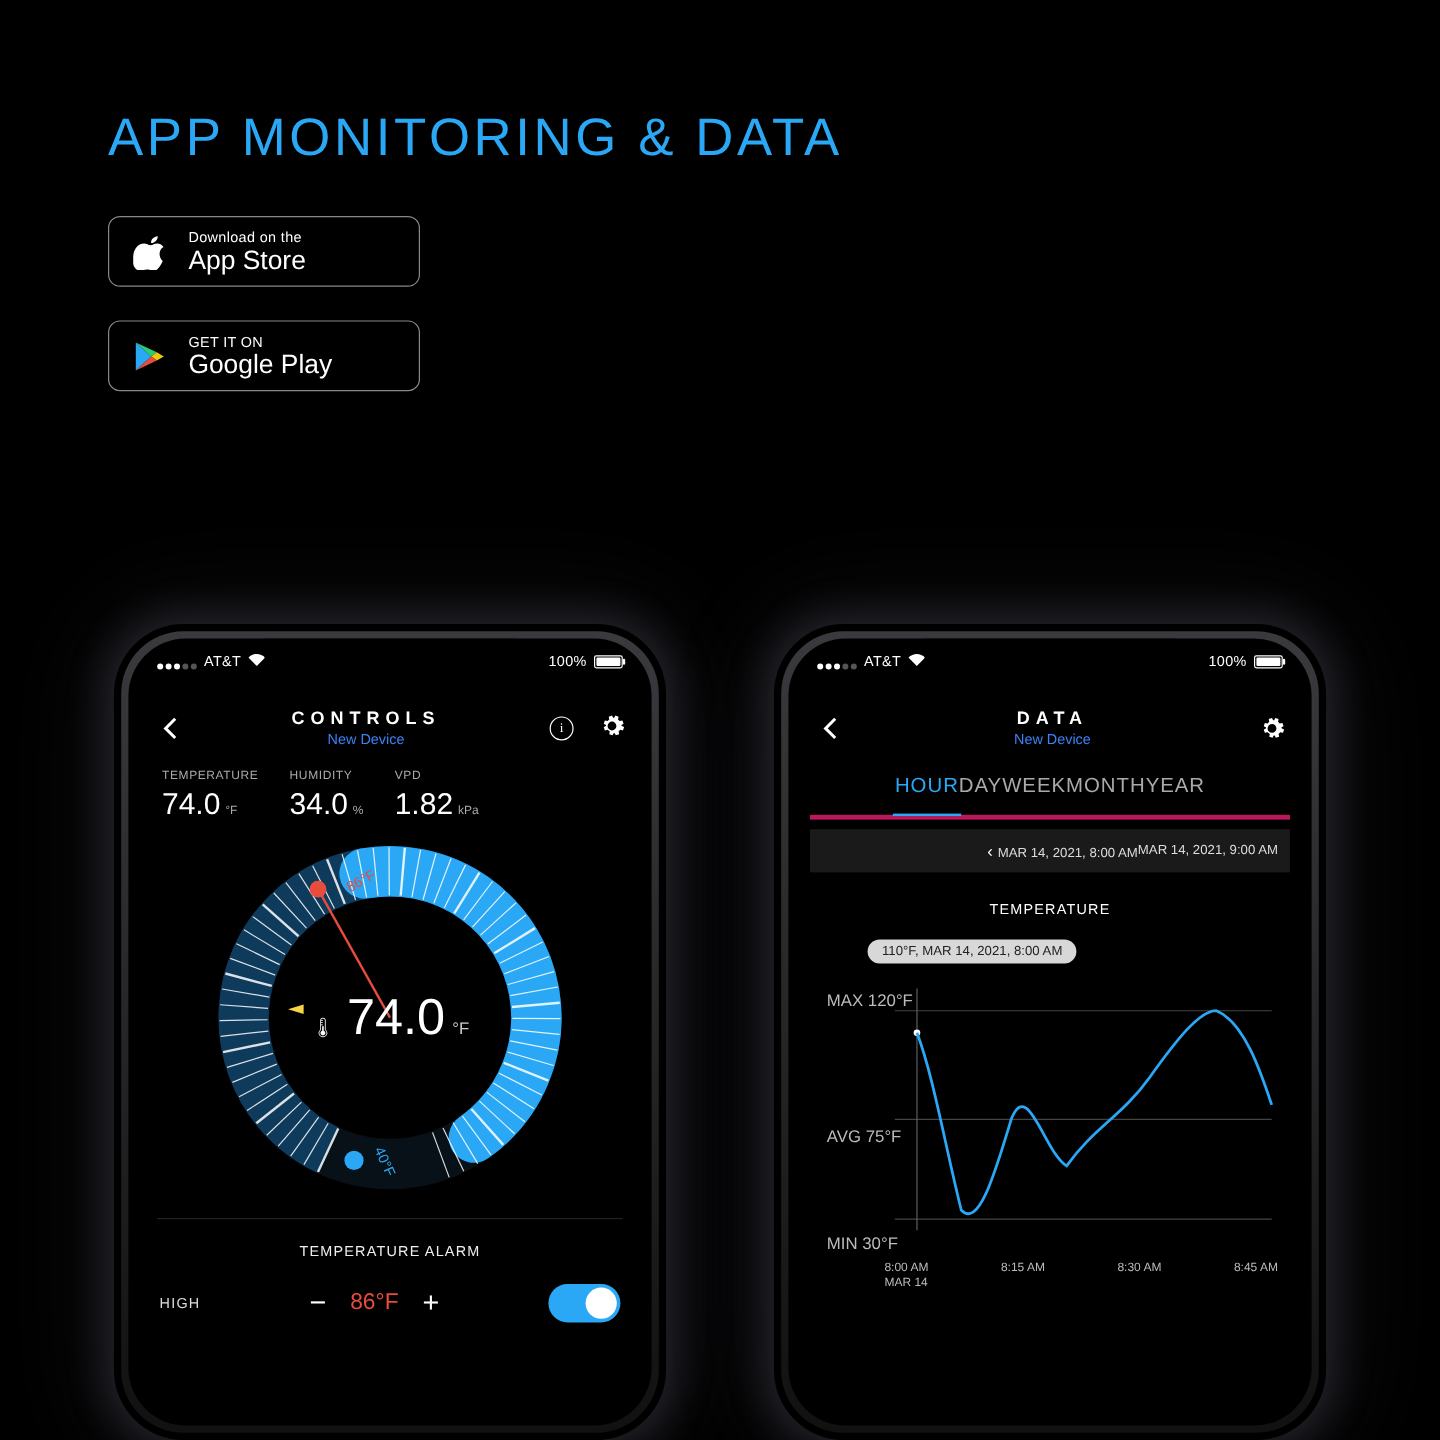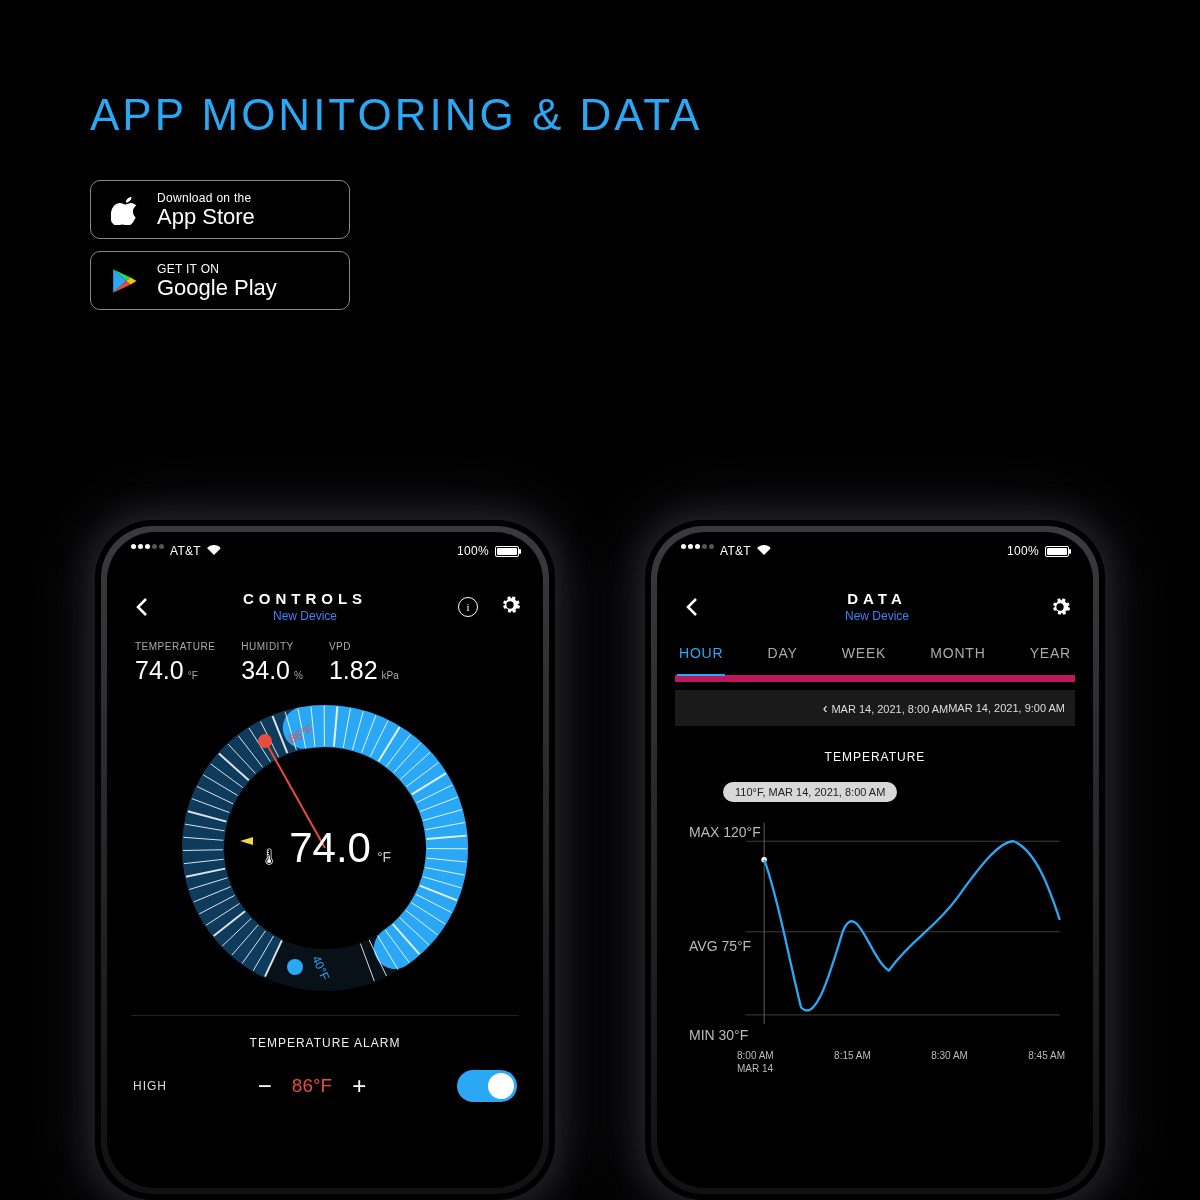--- a/index.html
+++ b/index.html
@@ -1,32 +1,32 @@
 <!DOCTYPE html>
 <html><head>
 <meta charset="utf-8">
 <style>
 *{margin:0;padding:0;box-sizing:border-box;font-family:-apple-system,Helvetica,Arial,sans-serif}
 body{background:#000;width:1200px;height:1200px;overflow:hidden;color:#fff;position:relative}
 .container{padding:90px 90px 0 90px}
 .headline{color:#2aa8f5;font-size:44px;letter-spacing:3px;font-weight:300;margin-bottom:40px}
 .top-row{display:flex;justify-content:space-between;align-items:flex-start;gap:40px}
 .desc{color:#cfcfcf;font-size:30px;line-height:1.45;font-weight:300;max-width:680px}
-.store-buttons{display:flex;flex-direction:column;gap:12px;min-width:260px}
+.store-buttons{display:flex;flex-direction:column;gap:28px;min-width:260px}
 .store-btn{border:1.5px solid #888;border-radius:10px;padding:10px 18px;display:flex;align-items:center;gap:14px;background:#000}
 .store-btn .icon{width:34px;height:34px;display:flex;align-items:center;justify-content:center}
 .store-text small{display:block;font-size:12px;color:#fff;letter-spacing:.3px}
 .store-text .big{font-size:22px;font-weight:500;color:#fff;line-height:1.05}
 .phones{position:absolute;bottom:0;left:0;right:0;display:flex;justify-content:center;gap:90px;padding:0 80px}
 .phone{width:460px;height:680px;background:#000;border-radius:58px;position:relative;box-shadow:0 0 30px 12px rgba(170,170,200,.15),0 0 80px 25px rgba(170,170,200,.07)}
 .phone-bezel{position:absolute;inset:6px;border-radius:52px;background:linear-gradient(180deg,#3a3a3e,#111);padding:6px}
 .phone-bezel2{width:100%;height:100%;border-radius:48px;background:#000;position:relative;overflow:hidden}
 .notch{position:absolute;top:0;left:50%;transform:translateX(-50%);width:210px;height:30px;background:#000;border-bottom-left-radius:18px;border-bottom-right-radius:18px;z-index:5}
 .status-bar{position:absolute;top:12px;left:0;right:0;display:flex;justify-content:space-between;padding:0 24px;font-size:12px;color:#fff;letter-spacing:.3px;z-index:4}
-.status-left{display:flex;align-items:flex-start;gap:6px}
+.status-left{display:flex;align-items:flex-end;gap:6px}
 .signal-dots{display:flex;gap:2px}
 .sd{width:5px;height:5px;border-radius:50%;background:#fff}
 .sd.empty{background:#555}
 .status-right{display:flex;align-items:center;gap:6px}
 .battery{width:24px;height:11px;border:1px solid #fff;border-radius:2px;position:relative}
 .battery:after{content:"";position:absolute;right:-3px;top:2px;width:2px;height:5px;background:#fff;border-radius:1px}
 .battery .fill{position:absolute;inset:1px;background:#fff;border-radius:1px}
 .screen{position:absolute;top:44px;left:0;right:0;bottom:0;padding:8px 18px 0}
 .header{display:flex;align-items:center;justify-content:space-between;padding:6px 4px 10px}
 .header .title-block{text-align:center;flex:1}
@@ -54,21 +54,21 @@
 .alarm-row{padding:20px 8px 0}
 .alarm-title{text-align:center;font-size:12px;letter-spacing:1px;color:#eee;margin-bottom:20px}
 .alarm-setting{display:flex;align-items:center;justify-content:space-between}
 .alarm-setting .lbl{font-size:12px;color:#ddd;letter-spacing:1px}
 .stepper{display:flex;align-items:center;gap:20px}
 .stepper .pm{font-size:24px;color:#fff;font-weight:300}
 .stepper .val{color:#e74c3c;font-size:19px}
 .toggle{width:60px;height:32px;border-radius:20px;background:#2aa8f5;position:relative}
 .toggle .knob{width:26px;height:26px;background:#fff;border-radius:50%;position:absolute;right:3px;top:3px}
 
-.tabs{display:flex;justify-content:space-between;border-bottom:7px solid #be185d;padding:12px 4px 14px;font-size:14px;letter-spacing:.8px}
+.tabs{display:flex;justify-content:center;border-bottom:4px solid #be185d;padding:12px 4px 14px;font-size:17px;letter-spacing:.8px}
 .tab{color:#aaa}
 .tab.active{color:#2aa8f5;font-weight:500;position:relative}
 .tab.active:after{content:"";position:absolute;left:-2px;right:-2px;bottom:-15px;height:2px;background:#2aa8f5}
 .range-bar{background:#1a1a1a;display:flex;justify-content:flex-end;align-items:center;padding:10px 10px;margin-top:8px;font-size:11px;color:#ddd}
 .range-bar .arrow{color:#fff;font-size:14px;margin-right:4px}
 .chart-area{padding:24px 6px 0}
 .chart-title{text-align:center;font-size:12px;letter-spacing:1px;margin-bottom:18px}
 .tooltip-pill{display:inline-block;background:#d8d8d8;color:#222;font-size:11px;border-radius:12px;padding:4px 12px;margin-left:42px;margin-bottom:6px}
 .chart-svg-wrap{position:relative;height:230px;margin-top:6px}
 .chart-svg-wrap svg{width:100%;height:100%}

